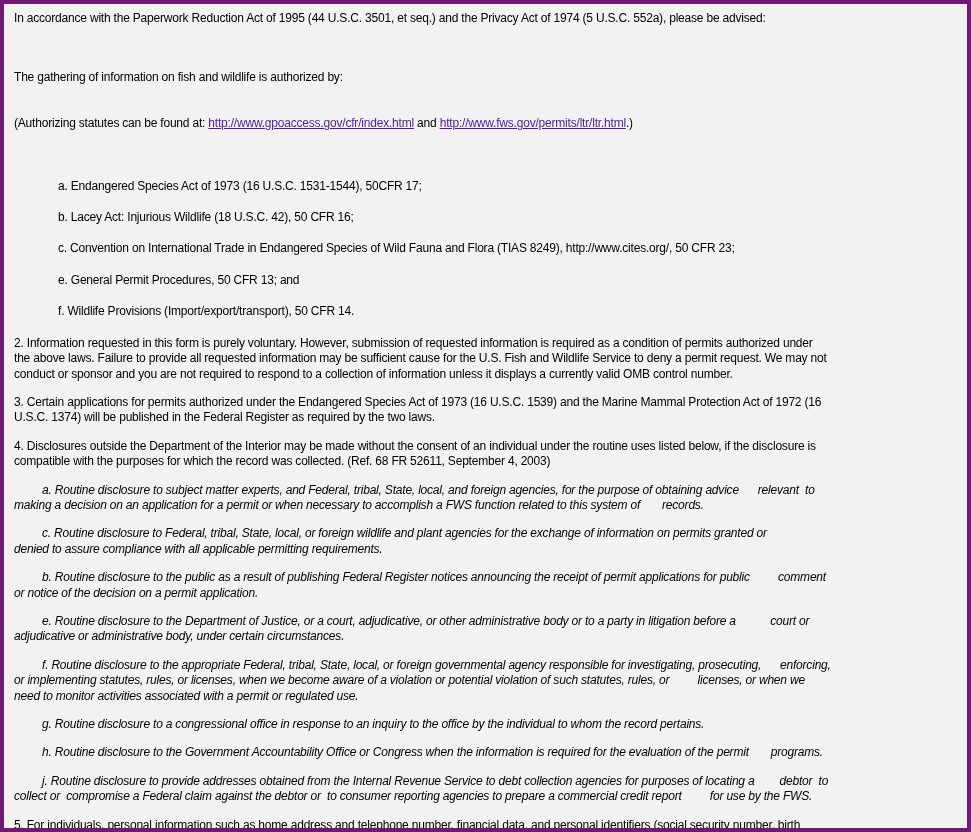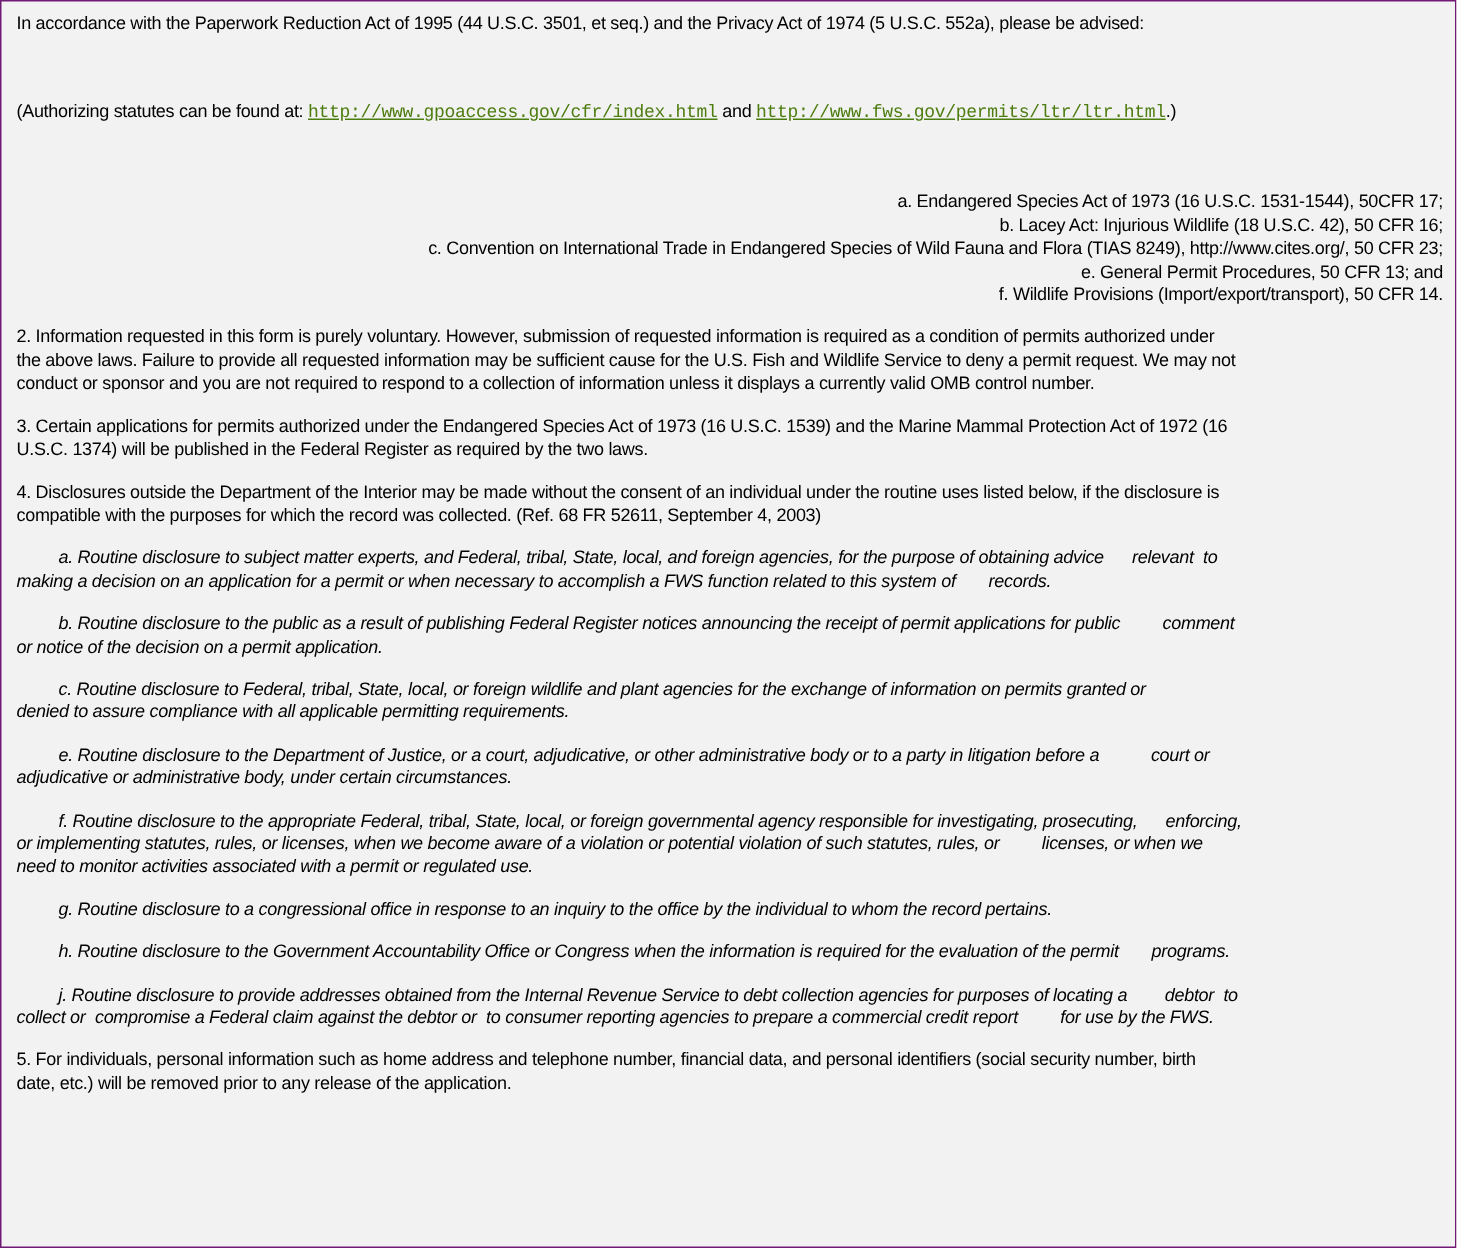--- a/index.html
+++ b/index.html
@@ -5,65 +5,64 @@
   html, body {
     margin: 0;
     padding: 0;
     background: #ffffff;
   }
   .page {
     width: 971px;
     height: 832px;
     box-sizing: border-box;
     background: #f2f2f2;
-    border: 1px solid #701a75;
+    border: 4px solid #701a75;
     padding: 7px 8px 0 10px;
     overflow: hidden;
     font-family: "Liberation Sans", "DejaVu Sans", sans-serif;
     font-size: 12px;
     letter-spacing: -0.2px;
     line-height: 15.4px;
     color: #000000;
   }
   .page p {
     margin: 0 0 13px 0;
     white-space: pre-wrap;
   }
   .line {
     display: block;
     white-space: pre-wrap;
   }
   .statute-list {
     margin: 0 0 13px 0;
   }
   .statute-list p {
-    margin: 0;
+    margin: 16px;
     text-indent: 28px;
     white-space: pre-wrap;
-    text-align: right;
   }
   .indented {
     text-indent: 28px;
     font-style: italic;
   }
   a.link {
-    color: #4d7c0f;
+    color: #4c1d95;
     text-decoration: underline;
     cursor: pointer;
-    font-family: Liberation Mono, monospace;
   }
 </style>
 </head>
 <body>
 
 <div class="page">
 
   <p>In accordance with the Paperwork Reduction Act of 1995 (44 U.S.C. 3501, et seq.) and the Privacy Act of 1974 (5 U.S.C. 552a), please be advised:</p>
 
   <p>
+    <span class="line">The gathering of information on fish and wildlife is authorized by:</span>
     <span class="line"><span>(Authorizing statutes can be found at: </span><a class="link">http://www.gpoaccess.gov/cfr/index.html</a><span> and </span><a class="link">http://www.fws.gov/permits/ltr/ltr.html</a><span>.)</span></span>
   </p>
 
   <div class="statute-list">
     <p>a. Endangered Species Act of 1973 (16 U.S.C. 1531-1544), 50CFR 17;</p>
     <p>b. Lacey Act: Injurious Wildlife (18 U.S.C. 42), 50 CFR 16;</p>
     <p>c. Convention on International Trade in Endangered Species of Wild Fauna and Flora (TIAS 8249), http://www.cites.org/, 50 CFR 23;</p>
     <p>e. General Permit Procedures, 50 CFR 13; and</p>
     <p>f. Wildlife Provisions (Import/export/transport), 50 CFR 14.</p>
   </div>
@@ -73,24 +72,24 @@
 conduct or sponsor and you are not required to respond to a collection of information unless it displays a currently valid OMB control number.</p>
 
   <p>3. Certain applications for permits authorized under the Endangered Species Act of 1973 (16 U.S.C. 1539) and the Marine Mammal Protection Act of 1972 (16
 U.S.C. 1374) will be published in the Federal Register as required by the two laws.</p>
 
   <p>4. Disclosures outside the Department of the Interior may be made without the consent of an individual under the routine uses listed below, if the disclosure is
 compatible with the purposes for which the record was collected. (Ref. 68 FR 52611, September 4, 2003)</p>
 
   <p class="indented">a. Routine disclosure to subject matter experts, and Federal, tribal, State, local, and foreign agencies, for the purpose of obtaining advice      relevant  to
 making a decision on an application for a permit or when necessary to accomplish a FWS function related to this system of       records.</p>
+  <p class="indented">c. Routine disclosure to Federal, tribal, State, local, or foreign wildlife and plant agencies for the exchange of information on permits granted or
+denied to assure compliance with all applicable permitting requirements.</p>
   <p class="indented">b. Routine disclosure to the public as a result of publishing Federal Register notices announcing the receipt of permit applications for public         comment
 or notice of the decision on a permit application.</p>
-  <p class="indented">c. Routine disclosure to Federal, tribal, State, local, or foreign wildlife and plant agencies for the exchange of information on permits granted or
-denied to assure compliance with all applicable permitting requirements.</p>
   <p class="indented">e. Routine disclosure to the Department of Justice, or a court, adjudicative, or other administrative body or to a party in litigation before a           court or
 adjudicative or administrative body, under certain circumstances.</p>
   <p class="indented">f. Routine disclosure to the appropriate Federal, tribal, State, local, or foreign governmental agency responsible for investigating, prosecuting,      enforcing,
 or implementing statutes, rules, or licenses, when we become aware of a violation or potential violation of such statutes, rules, or         licenses, or when we
 need to monitor activities associated with a permit or regulated use.</p>
   <p class="indented">g. Routine disclosure to a congressional office in response to an inquiry to the office by the individual to whom the record pertains.</p>
   <p class="indented">h. Routine disclosure to the Government Accountability Office or Congress when the information is required for the evaluation of the permit       programs.</p>
   <p class="indented">j. Routine disclosure to provide addresses obtained from the Internal Revenue Service to debt collection agencies for purposes of locating a        debtor  to
 collect or  compromise a Federal claim against the debtor or  to consumer reporting agencies to prepare a commercial credit report         for use by the FWS.</p>
 

